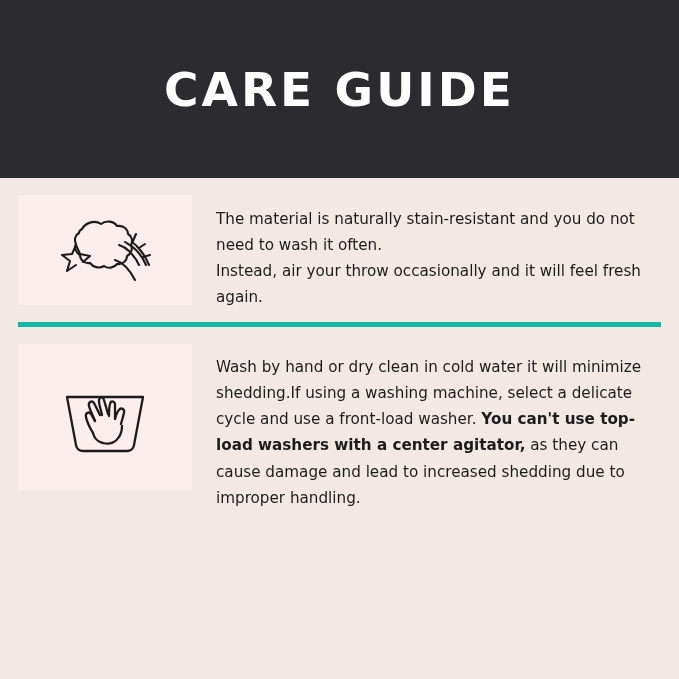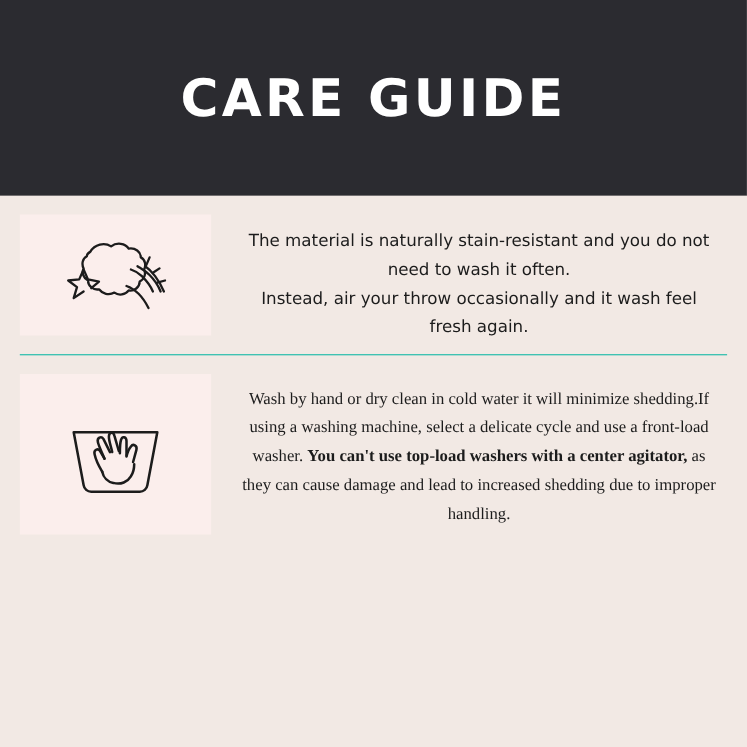--- a/index.html
+++ b/index.html
@@ -50,22 +50,21 @@
     background: #f2e9e4;
     box-sizing: border-box;
     padding: 0 18px;
   }
   .row {
     display: flex;
     align-items: flex-start;
     box-sizing: border-box;
   }
   .row.sep {
-    border-top: 1px solid #14b8a6;
-    font-family: Liberation Serif, serif;
+    border-top: 5px solid #14b8a6;
   }
   .icon-box {
     width: 174px;
     min-width: 174px;
     height: 110px;
     background: #fbeeec;
     display: flex;
     align-items: center;
     justify-content: center;
     box-sizing: border-box;
@@ -80,21 +79,20 @@
     box-sizing: border-box;
     color: #1c1c1c;
     font-size: 15.2px;
     line-height: 1.72;
   }
   .row-1 .text-col { padding-top: 28px; }
   .row-2 .text-col { padding-top: 27px; }
   .row-3 .text-col { padding-top: 37px; }
   .text-col p {
     margin: 0;
-    text-align: center;
   }
   .text-col .strong {
     font-weight: bold;
   }
   .icon-svg {
     display: block;
   }
 </style>
 </head>
 <body>
@@ -118,21 +116,21 @@
             <path d="M69 45c3 1 7 3 11 7 4 4 7 9 9 13"></path>
             <path d="M93 33l6-4"></path>
             <path d="M97 42l7-2"></path>
             <path d="M87 26l3-7"></path>
             <path d="M30 50l-9 6 3-10-8-6 10-1 4-9 4 9 10 2-7 6"></path>
           </svg>
         </span>
       </div>
       <div class="text-col">
         <p>The material is naturally stain-resistant and you do not need to wash it often.</p>
-        <p>Instead, air your throw occasionally and it wash feel fresh again.</p>
+        <p>Instead, air your throw occasionally and it will feel fresh again.</p>
       </div>
     </div>
 
     <div class="row row-2 sep">
       <div class="icon-box">
         <span>
           <svg class="icon-svg" width="96" height="84" viewBox="0 0 96 84" fill="none" stroke="#1c1c1c" stroke-width="2.3" stroke-linecap="round" stroke-linejoin="round">
             <path d="M10 22h76l-9 48a7 7 0 0 1-7 6H26a7 7 0 0 1-7-6z"></path>
             <path d="M36 58c-3-5-6-11-7-16-1-4 3-6 5-3l4 7"></path>
             <path d="M38 46c-2-5-5-11-6-15-1-4 3-6 5-3l6 12"></path>

